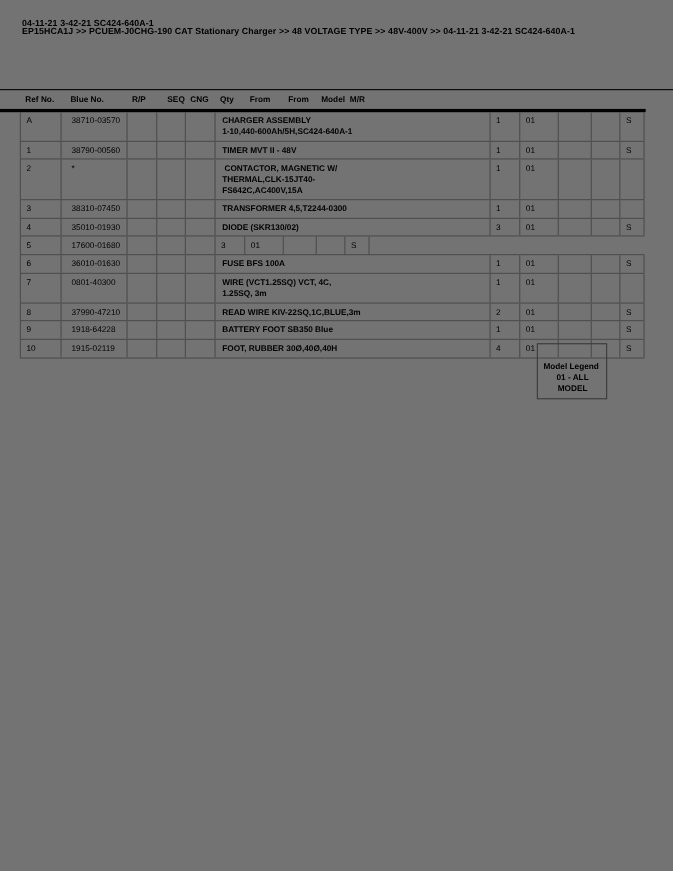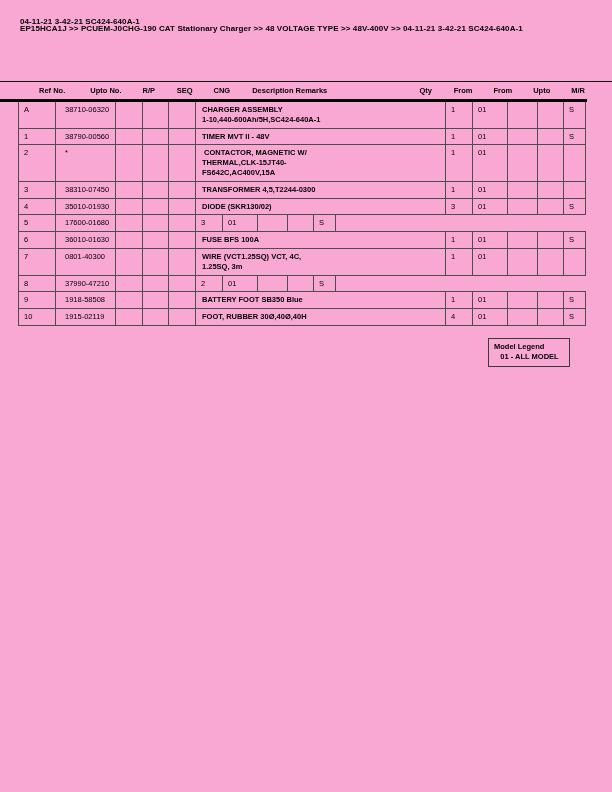--- a/index.html
+++ b/index.html
@@ -1,17 +1,17 @@
 <!DOCTYPE html>
 <html><head>
 <meta charset="utf-8">
 <style>
   html,body { margin:0; padding:0; background:#e8e8e8; }
   .page {
-    position:relative; width:612px; height:792px; background:#f9a8d4;
+    position:relative; width:612px; height:792px; background:#737373;
     margin:0 auto; overflow:hidden;
     font-family:"Liberation Sans", sans-serif; color:#000;
   }
   .doc-ref {
     position:absolute; left:20px; top:17px;
     font-size:8px; font-weight:bold; letter-spacing:0.1px; white-space:pre;
   }
   .breadcrumb {
     position:absolute; left:20px; top:24px;
     font-size:8px; font-weight:bold; letter-spacing:0.1px; white-space:pre;
@@ -32,21 +32,21 @@
   .c-qty   { width:27px; }
   .c-model { width:35px; }
   .c-from  { width:30px; }
   .c-upto  { width:26px; }
   .c-mr    { width:22px; }
 
   .col-headers {
     position:absolute; left:18px; top:86px; width:567px;
     display:flex; font-size:7.5px; font-weight:bold; line-height:10px;
   }
-  .col-headers .hcell { box-sizing:border-box; padding-left:5px; white-space:nowrap;margin-left:16px; }
+  .col-headers .hcell { box-sizing:border-box; padding-left:5px; white-space:nowrap; }
   .col-headers .hcell.c-part { padding-left:9px; }
   .col-headers .hcell.c-desc { padding-left:6px; }
 
   .parts-table {
     position:absolute; left:18px; top:102px; width:567px;
     border-left:1px solid #4d4d4d;
     font-size:7.5px; line-height:9.8px;
   }
   .trow {
     display:flex; align-items:stretch;
@@ -54,58 +54,57 @@
   }
   .cell {
     box-sizing:border-box; border-right:1px solid #4d4d4d;
     padding:3px 2px 3px 5px; white-space:pre; overflow:hidden;
   }
   .cell.c-part { padding-left:9px; }
   .cell.c-desc { padding-left:6px; }
   .cell div { white-space:pre;font-weight:bold; }
 
   .model-legend {
-    position:absolute; left:488px; top:338px; width:82px;
+    position:absolute; left:488px; top:312px; width:64px;
     box-sizing:border-box; border:1px solid #3a3a3a;
-    padding:3px 4px 4px 5px; font-size:7.5px; line-height:10px;
+    padding:15px 4px 4px 5px; font-size:7.5px; line-height:10px;
   }
   .model-legend .legend-title { font-weight:bold; }
   .model-legend .legend-item  { font-weight:bold;text-align:center; }
 </style>
 </head>
 <body>
 
 <div class="page">
 
   <div class="doc-ref">04-11-21 3-42-21 SC424-640A-1</div>
 
   <div class="breadcrumb">EP15HCA1J &gt;&gt; PCUEM-J0CHG-190 CAT Stationary Charger &gt;&gt; 48 VOLTAGE TYPE &gt;&gt; 48V-400V &gt;&gt; 04-11-21 3-42-21 SC424-640A-1</div>
 
   <div class="rule-thin"></div>
 
   <div class="col-headers">
     <div class="hcell c-ref">Ref No.</div>
-    <div class="hcell c-part">Upto No.</div>
+    <div class="hcell c-part">Blue No.</div>
     <div class="hcell c-rp">R/P</div>
     <div class="hcell c-seq">SEQ</div>
     <div class="hcell c-cng">CNG</div>
-    <div class="hcell c-desc">Description Remarks</div>
     <div class="hcell c-qty">Qty</div>
     <div class="hcell c-model">From</div>
     <div class="hcell c-from">From</div>
-    <div class="hcell c-upto">Upto</div>
+    <div class="hcell c-upto">Model</div>
     <div class="hcell c-mr">M/R</div>
   </div>
 
   <div class="rule-thick"></div>
 
   <div class="parts-table">
     <div class="trow">
       <div class="cell c-ref">A</div>
-      <div class="cell c-part">38710-06320</div>
+      <div class="cell c-part">38710-03570</div>
       <div class="cell c-rp"></div>
       <div class="cell c-seq"></div>
       <div class="cell c-cng"></div>
       <div class="cell c-desc"><div>CHARGER ASSEMBLY</div><div>1-10,440-600Ah/5H,SC424-640A-1</div></div>
       <div class="cell c-qty">1</div>
       <div class="cell c-model">01</div>
       <div class="cell c-from"></div>
       <div class="cell c-upto"></div>
       <div class="cell c-mr">S</div>
     </div>
@@ -206,30 +205,31 @@
       <div class="cell c-upto"></div>
       <div class="cell c-mr"></div>
     </div>
 
     <div class="trow">
       <div class="cell c-ref">8</div>
       <div class="cell c-part">37990-47210</div>
       <div class="cell c-rp"></div>
       <div class="cell c-seq"></div>
       <div class="cell c-cng"></div>
+      <div class="cell c-desc"><div>READ WIRE KIV-22SQ,1C,BLUE,3m</div></div>
       <div class="cell c-qty">2</div>
       <div class="cell c-model">01</div>
       <div class="cell c-from"></div>
       <div class="cell c-upto"></div>
       <div class="cell c-mr">S</div>
     </div>
 
     <div class="trow">
       <div class="cell c-ref">9</div>
-      <div class="cell c-part">1918-58508</div>
+      <div class="cell c-part">1918-64228</div>
       <div class="cell c-rp"></div>
       <div class="cell c-seq"></div>
       <div class="cell c-cng"></div>
       <div class="cell c-desc"><div>BATTERY FOOT SB350 Blue</div></div>
       <div class="cell c-qty">1</div>
       <div class="cell c-model">01</div>
       <div class="cell c-from"></div>
       <div class="cell c-upto"></div>
       <div class="cell c-mr">S</div>
     </div>

